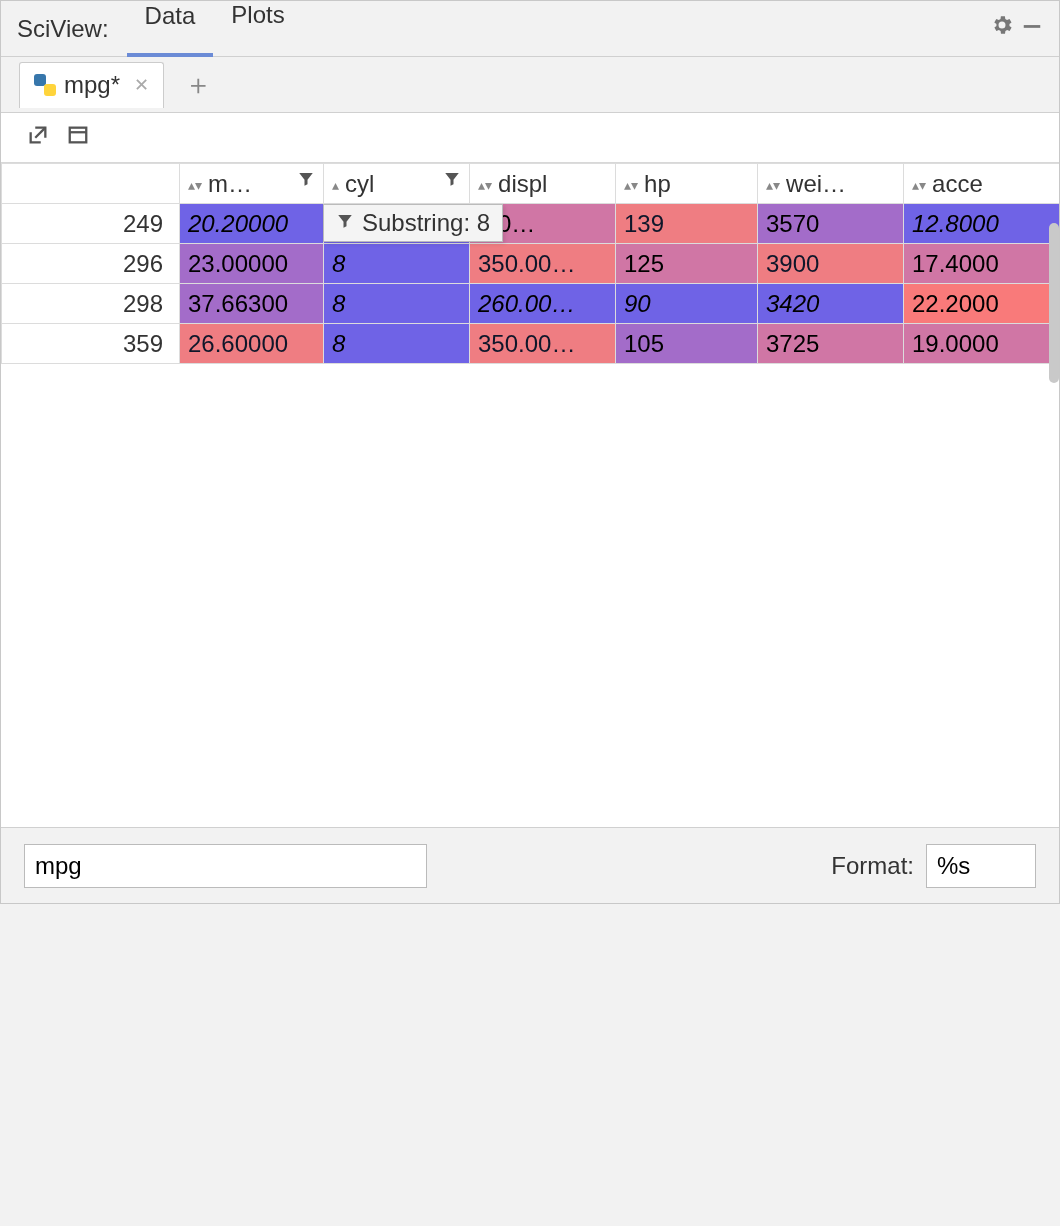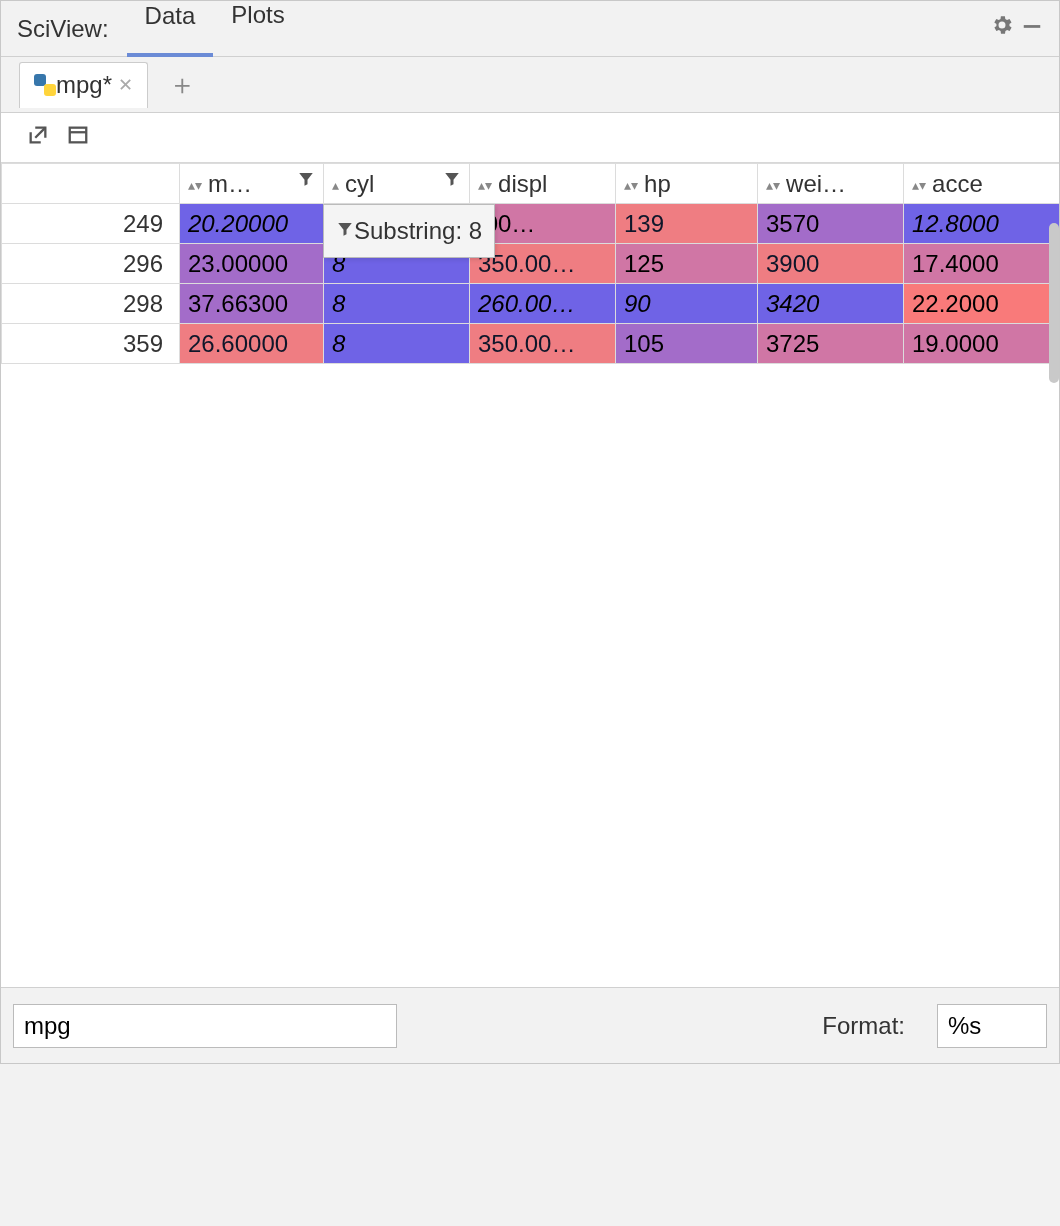--- a/index.html
+++ b/index.html
@@ -5,21 +5,21 @@
   * { box-sizing: border-box; margin: 0; padding: 0; }
   html, body {
     width: 1060px; height: 1226px;
     font-family: -apple-system, "Segoe UI", Arial, sans-serif;
     font-size: 24px;
     color: #333;
     background: #f2f2f2;
     overflow: hidden;
   }
   .panel {
-    width: 1060px; height: 1064px;
+    width: 1060px; height: 904px;
     border: 1px solid #c8c8c8;
     background: #f2f2f2;
     display: flex; flex-direction: column;
   }
   
   .hdr {
     display: flex; align-items: center;
     height: 56px;
     border-bottom: 1px solid #d0d0d0;
     padding: 0 12px 0 16px;
@@ -36,21 +36,21 @@
   .hdr-icon { width: 30px; text-align:center; color:#777; cursor:pointer; font-size:26px; }
   
   .tabrow {
     display:flex; align-items:center;
     height:56px;
     border-bottom:1px solid #d0d0d0;
     padding-left:18px;
     background:#f2f2f2;
   }
   .filetab {
-    display:flex; align-items:center; gap:0;
+    display:flex; align-items:center; gap:8px;
     background:#fff; border:1px solid #ccc;
     border-bottom:none;
     height:46px; padding:0 14px;
     border-radius:3px 3px 0 0;
   }
   .py-icon { width:22px; height:22px; position:relative; }
   .py-icon::before, .py-icon::after {
     content:""; position:absolute; width:12px; height:12px; border-radius:3px;
   }
   .py-icon::before { background:#3776ab; left:0; top:0; }
@@ -100,30 +100,30 @@
   col.c6 { width:158px; }
   
   .h-blue  { background:#6f63e6; color:#000;font-style:italic; }
   .h-purp  { background:#a36cc9; color:#000000; }
   .h-pink  { background:#d076a5; color:#000; }
   .h-coral { background:#ef7d82; color:#0f172a; }
   .h-red   { background:#f97a7a; color:#000; }
   
   .tip {
     position:absolute; left:322px; top:41px;
-    display:flex; align-items:center; gap:0;
+    display:flex; align-items:center; gap:8px;
     background:#f4f4f4; border:1px solid #bbb;
-    padding:12px 12px; font-size:24px; color:#333;
+    padding:4px 12px; font-size:24px; color:#333;
     box-shadow:2px 2px 4px rgba(0,0,0,.1);
   }
   .tip .filt { color:#666; font-size:18px; }
   
   .btm {
     height:76px; display:flex; align-items:center;
-    padding:0 12px; gap:32px;
+    padding:0 23px; gap:12px;
     background:#f2f2f2; border-top:1px solid #d0d0d0;
   }
   .btm input[type=text] {
     height:44px; border:1px solid #bbb; background:#fff;
     font-size:24px; padding:0 10px;
   }
   .btm .expr { flex:1; max-width:640px; }
   .btm .spacer { flex:1; }
   .btm .fmtlbl { color:#333; }
   .btm .fmt { width:110px; }

